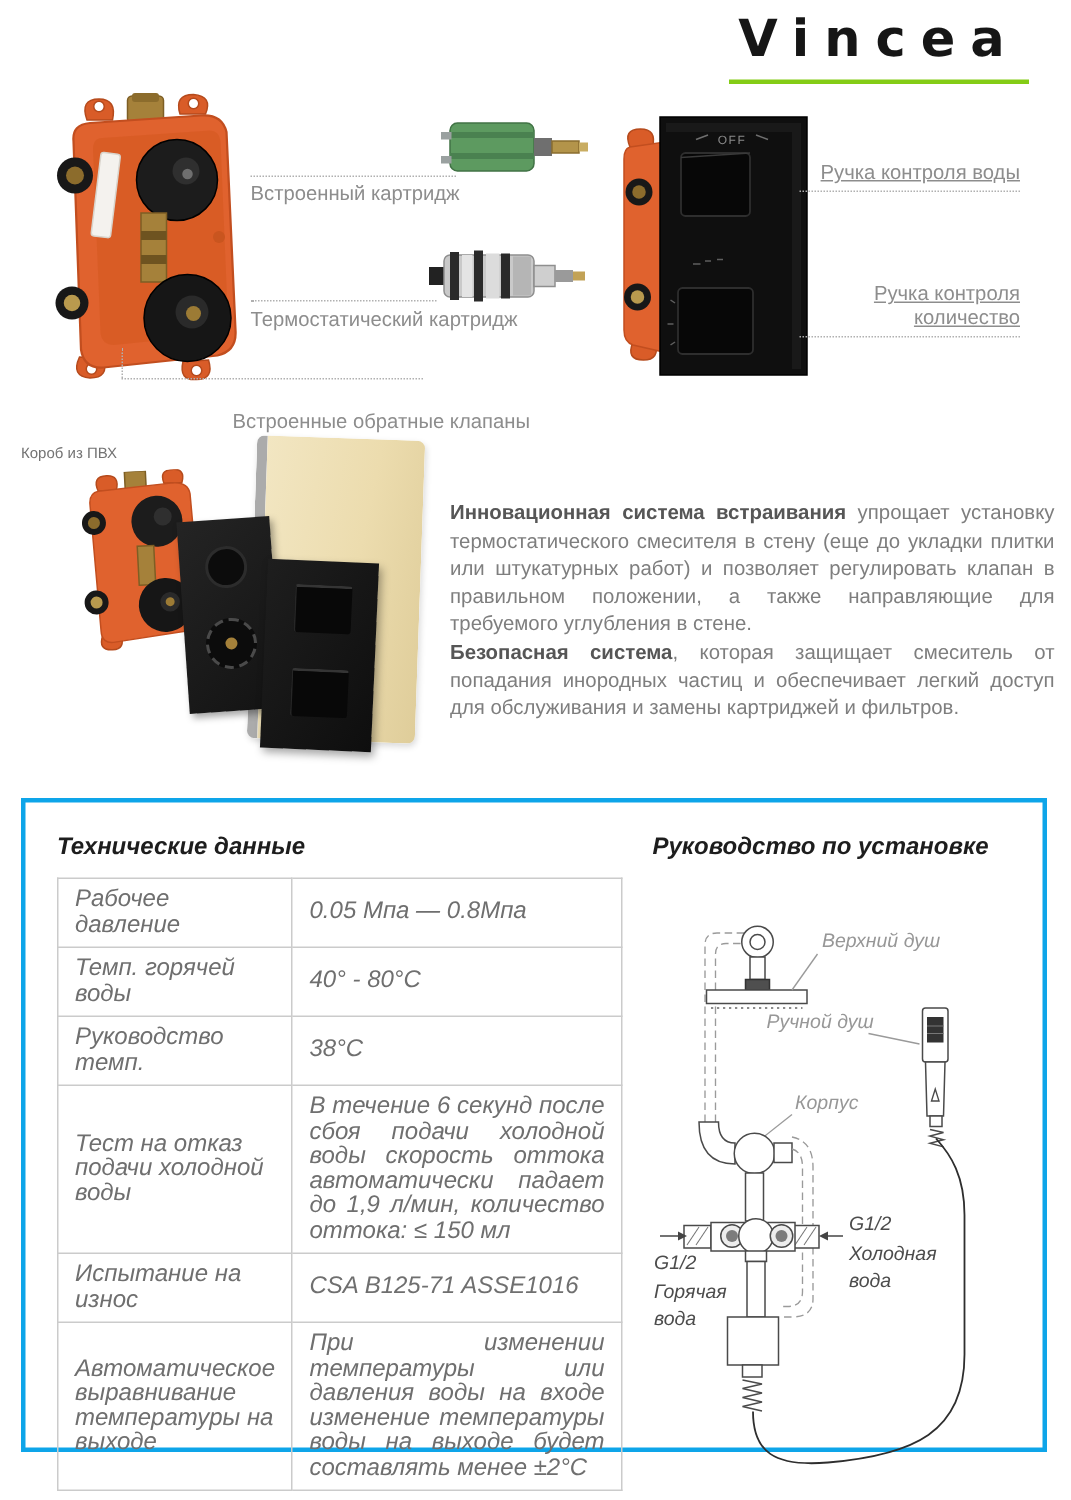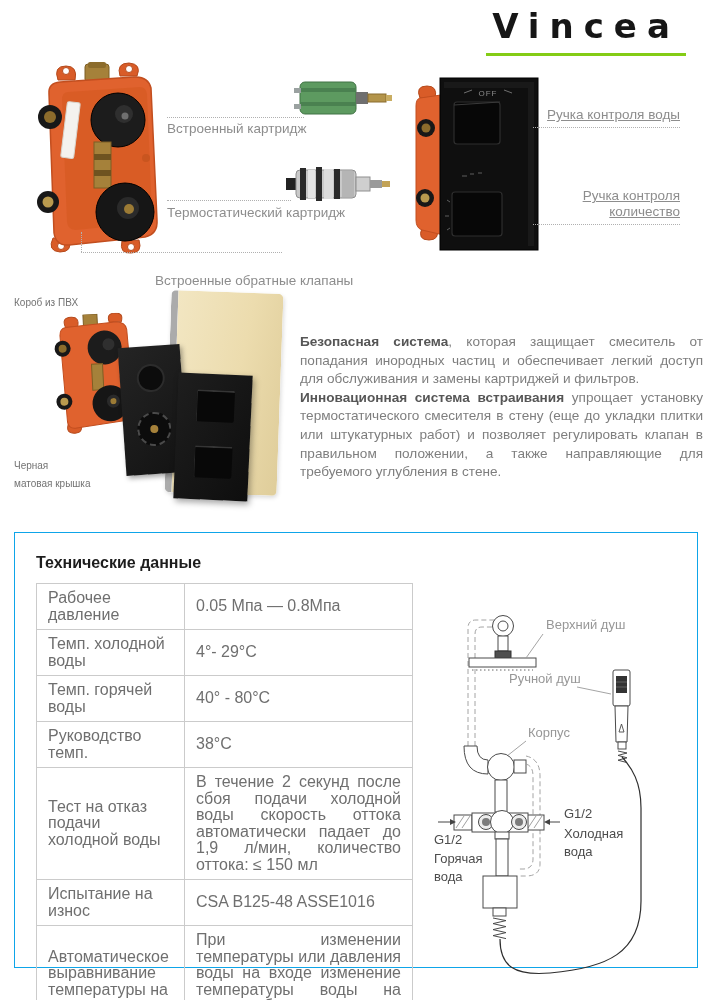--- a/index.html
+++ b/index.html
@@ -43,21 +43,21 @@
             height:8px; border-radius:50%; background:#a5813a; }
   .plate2 { position:absolute; left:126px; top:86px; width:74px; height:126px;
             background:linear-gradient(120deg,#1e1e1e,#0e0e0e); transform:rotate(2.5deg);
             box-shadow:2px 3px 6px rgba(0,0,0,.35); }
   .plate2 .sq { position:absolute; left:19px; width:38px; height:32px; background:#080808;
             border-top:2px solid #353535; border-left:1px solid #262626; border-radius:2px; }
   .plate2 .sq.a { top:16px; } .plate2 .sq.b { top:72px; }
 
   
   .panel { position:absolute; left:14px; top:532px; width:684px; height:436px;
-           border:1px solid #0ea5e9; background:#fff; }
+           border:3px solid #0ea5e9; background:#fff;font-style:italic; }
   .panel h2 { position:absolute; font-size:16px; font-weight:bold; color:#1d1d1d; }
   .h-specs { left:21px; top:21px; } .h-guide { left:418px; top:21px; }
   table.specs { position:absolute; left:21px; top:50px; width:377px; border-collapse:collapse; }
   table.specs td { border:1px solid #cbcbcb; color:#6f6f6f; font-size:16px; line-height:16.5px;
                    padding:6px 11px; vertical-align:middle; white-space:pre-line; }
   table.specs td.lbl { width:148px; }
   table.specs td.val { text-align:justify; }
   .diagram { position:absolute; left:407px; top:43px; }
   .diagram text { font-family:"Liberation Sans", sans-serif; }
   .dlab { fill:#979797; font-size:13px; }
@@ -214,66 +214,59 @@
     <div class="plate1">
       <div class="knob-round"></div>
       <div class="knob-dial"></div>
     </div>
     <div class="plate2">
       <div class="sq a"></div>
       <div class="sq b"></div>
     </div>
   </div>
 
-  <div class="mid-label" style="left:14px;top:457px;">
-    <span>Черная</span><br>
-    <span>матовая крышка</span>
-  </div>
 
   <div class="paras">
+    <p><b>Инновационная система встраивания</b><span> упрощает установку термостатического смесителя в стену (еще до укладки плитки или штукатурных работ) и позволяет регулировать клапан в правильном положении, а также направляющие для требуемого углубления в стене.</span></p>
     <p><b>Безопасная система</b><span>, которая защищает смеситель от попадания инородных частиц и обеспечивает легкий доступ для обслуживания и замены картриджей и фильтров.</span></p>
-    <p><b>Инновационная система встраивания</b><span> упрощает установку термостатического смесителя в стену (еще до укладки плитки или штукатурных работ) и позволяет регулировать клапан в правильном положении, а также направляющие для требуемого углубления в стене.</span></p>
   </div>
 
   <div class="panel">
     <h2 class="h-specs">Технические данные</h2>
+    <h2 class="h-guide">Руководство по установке</h2>
 
     <table class="specs">
       <tbody>
       <tr>
         <td class="lbl">Рабочее давление</td>
         <td class="val">0.05 Мпа — 0.8Мпа</td>
       </tr>
 
 
-      <tr>
-        <td class="lbl">Темп. холодной воды</td>
-        <td class="val">4°- 29°C</td>
-      </tr>
 
       <tr>
         <td class="lbl">Темп. горячей воды</td>
         <td class="val">40° - 80°C</td>
       </tr>
 
 
       <tr>
         <td class="lbl">Руководство темп.</td>
         <td class="val">38°C</td>
       </tr>
 
       <tr>
         <td class="lbl">Тест на отказ
 подачи холодной воды</td>
-        <td class="val">В течение 2 секунд после сбоя подачи холодной воды скорость оттока автоматически падает до 1,9 л/мин, количество оттока: ≤ 150 мл</td>
+        <td class="val">В течение 6 секунд после сбоя подачи холодной воды скорость оттока автоматически падает до 1,9 л/мин, количество оттока: ≤ 150 мл</td>
       </tr>
 
       <tr>
         <td class="lbl">Испытание на износ</td>
-        <td class="val">CSA B125-48 ASSE1016</td>
+        <td class="val">CSA B125-71 ASSE1016</td>
       </tr>
 
       <tr>
         <td class="lbl">Автоматическое выравнивание температуры на выходе</td>
         <td class="val">При изменении температуры или давления воды на входе изменение температуры воды на выходе будет составлять менее ±2°C</td>
       </tr>
 
     </tbody>
     </table>
 

